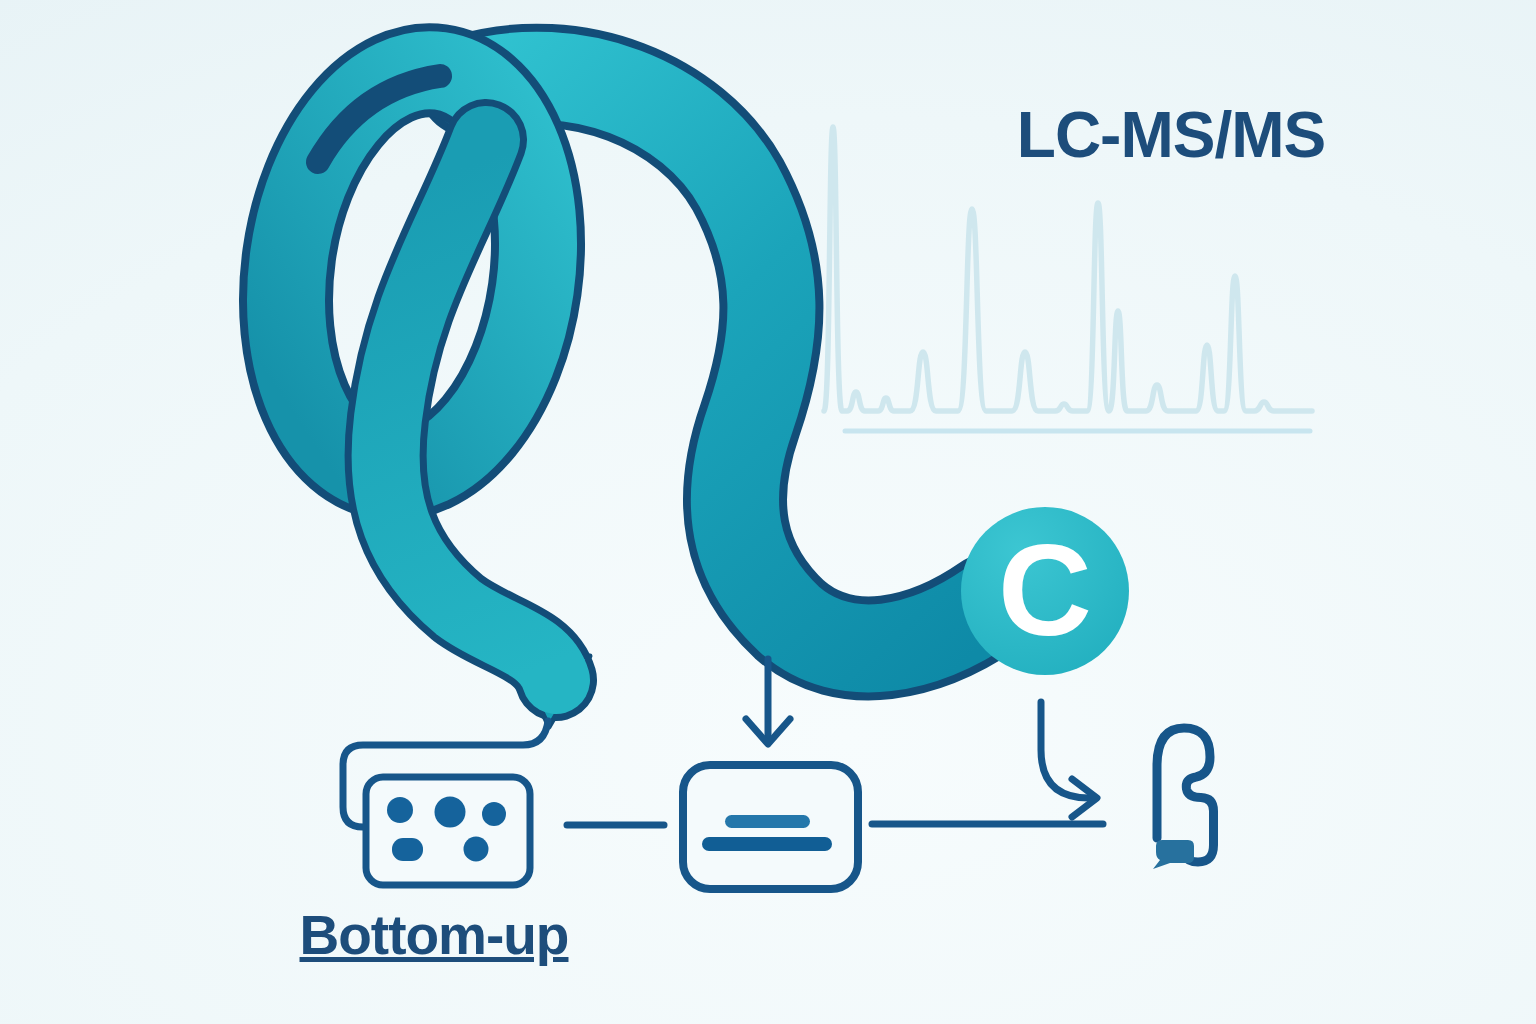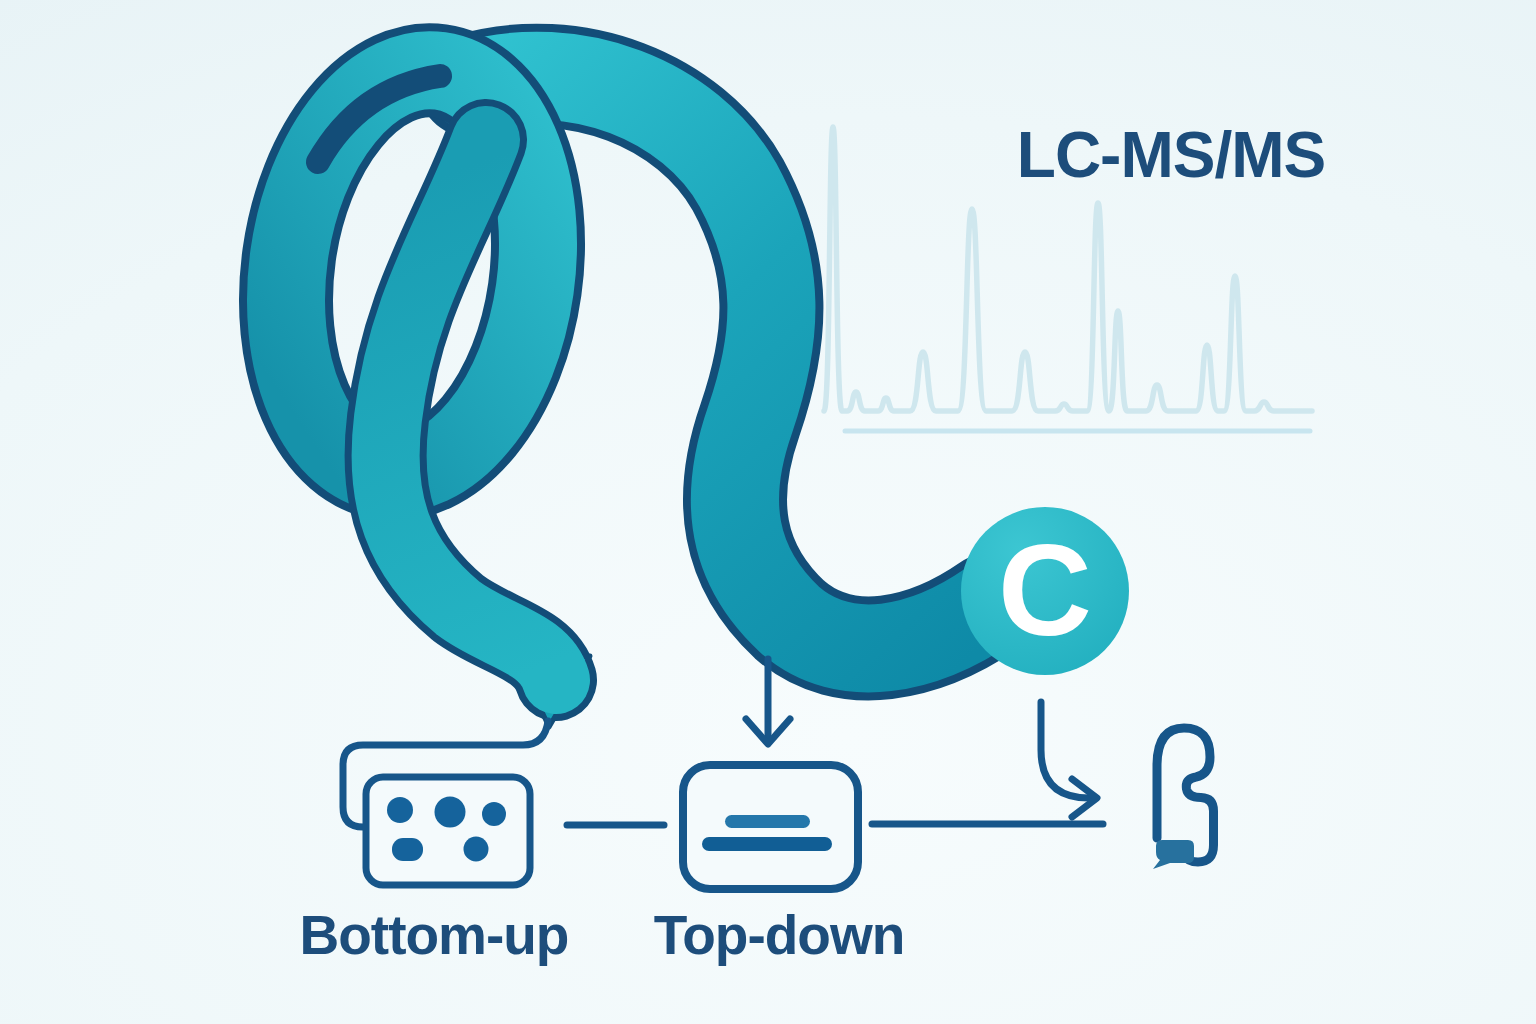--- a/index.html
+++ b/index.html
@@ -12,23 +12,23 @@
   .stage{
     position:absolute;left:0;top:0;width:1536px;height:1024px;
     background:radial-gradient(120% 110% at 55% 72%, #f7fcfd 0%, #eef7f9 55%, #e3f0f4 100%);
     overflow:hidden;
   }
   .stage svg{position:absolute;left:0;top:0;}
   .overlay-text{
     position:absolute;color:#1d4d7b;text-align:center;
     font-weight:700;letter-spacing:-1px;line-height:1.1;white-space:nowrap;
   }
-  .title{left:921px;top:120px;width:500px;font-size:64px;}
+  .title{left:921px;top:100px;width:500px;font-size:64px;}
   .method-label{top:905px;width:500px;font-size:55px;}
-  .label-bottom-up{left:184px;}
+  .label-bottom-up{left:184px;text-decoration:underline;}
   .label-top-down{left:529px;}
   .label-carboxypeptidase{left:910px;}
   .c-letter{
     position:absolute;left:961px;top:506px;width:168px;height:168px;
     display:flex;align-items:center;justify-content:center;
     color:#ffffff;font-size:130px;font-weight:700;letter-spacing:0;
   }
 </style>
 </head>
 <body>
@@ -108,15 +108,14 @@
 
   <g>
     <path d="M 1157,838 L 1157,766 Q 1157,728 1184,728 Q 1210,728 1210,757 Q 1210,774 1196,777 Q 1185,779 1186.5,789 Q 1188,797.5 1201,797.5 Q 1213.5,798 1213.5,811 L 1213.5,845 Q 1213.5,862 1198,862 Q 1188,862 1185.5,856" fill="none" stroke="#17568a" stroke-width="9" stroke-linecap="round" stroke-linejoin="round"></path>
     <path d="M 1162,840 L 1188,840 Q 1194,840 1194,846 L 1194,857 Q 1194,863 1188,863 L 1170,863 L 1153,869 L 1160,860 Q 1156,858 1156,852 L 1156,846 Q 1156,840 1162,840 Z" fill="#27719e"></path>
   </g>
 </svg>
 
 <div class="overlay-text title">LC-MS/MS</div>
 <div class="c-letter">C</div>
 <div class="overlay-text method-label label-bottom-up">Bottom-up</div>
-<div class="overlay-text method-label label-top-down">Top-down</div>
 
 </div>
 
 </body></html>

